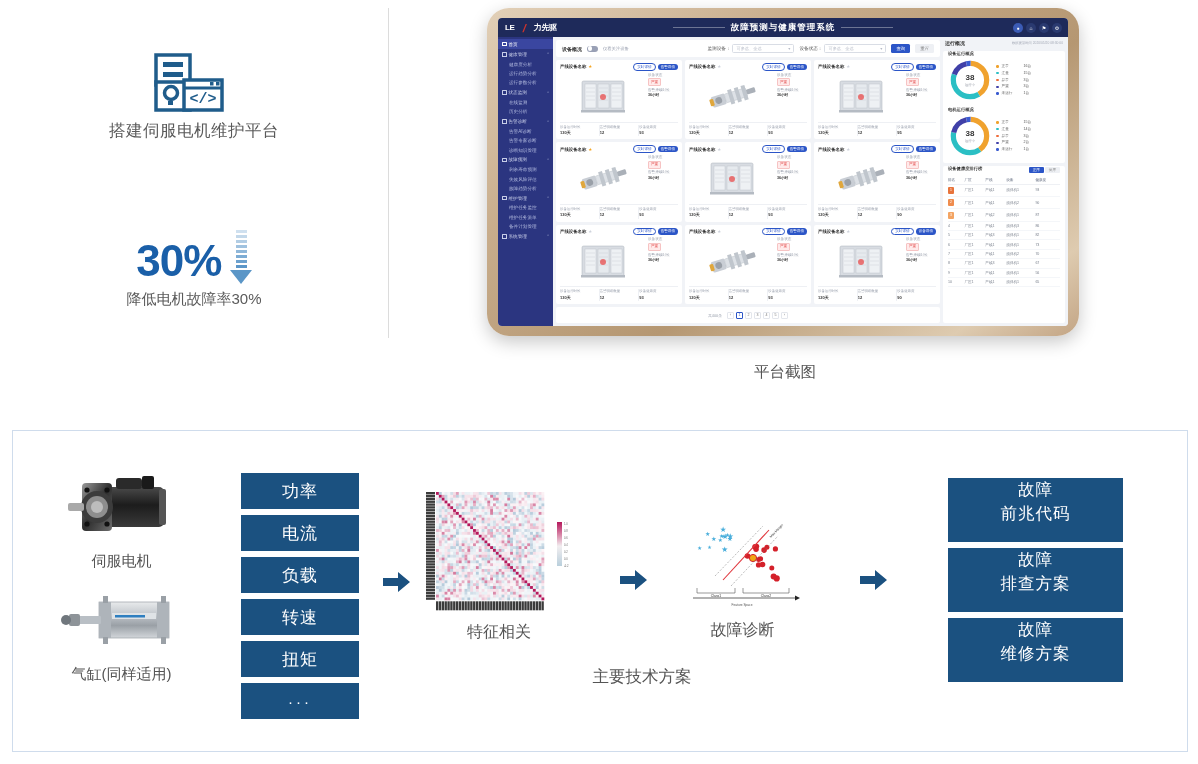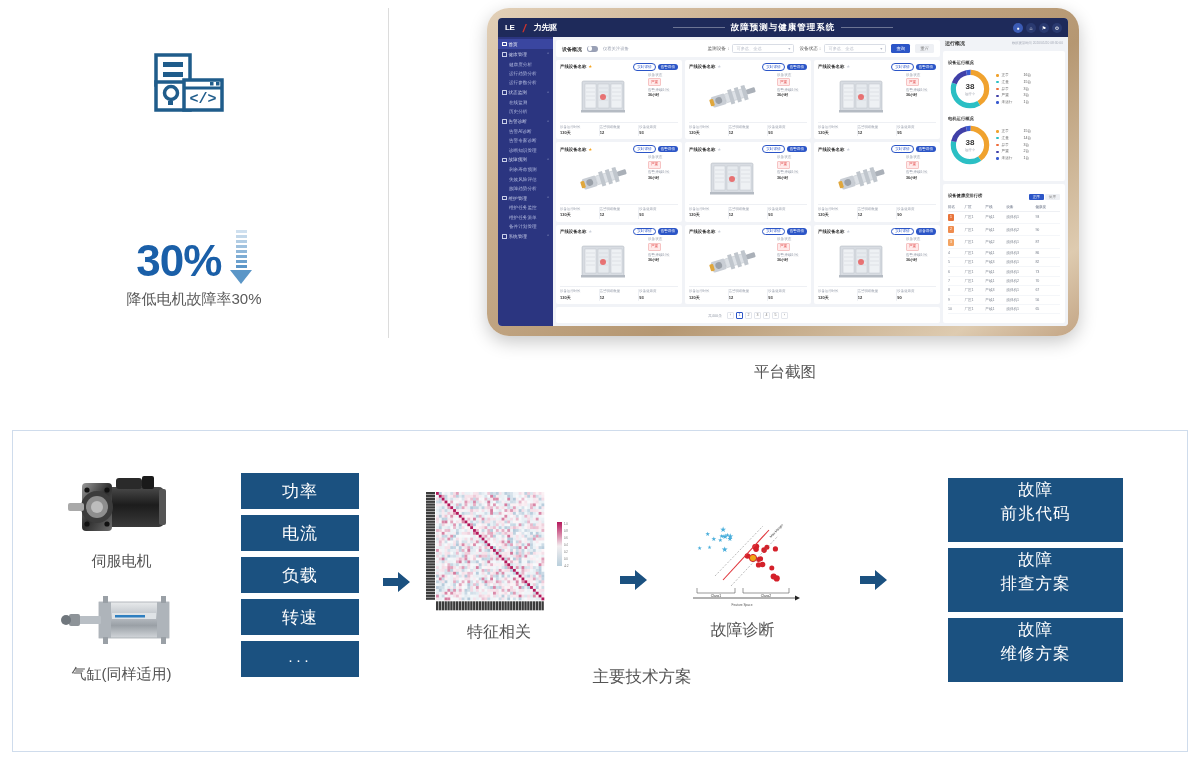--- a/index.html
+++ b/index.html
@@ -152,21 +152,21 @@
   .pager-bar{height:16px;background:#fff;margin:0 3px 3px;border-radius:2px;display:flex;align-items:center;justify-content:center;gap:2px;}
   .pg-total{font-size:3.8px;color:#9aa0ad;margin-right:3px;}
   .pg{width:7px;height:7px;border:.5px solid #e3e6ec;border-radius:1px;display:flex;align-items:center;justify-content:center;font-size:3.6px;color:#777;}
   .pg.active{border-color:#2b55c7;color:#2b55c7;}
 
   
   .scr-right{width:125px;flex:0 0 auto;display:flex;flex-direction:column;padding:3px 3px 3px 0;gap:3px;min-width:0;}
   .rp-top-row{display:flex;align-items:center;justify-content:space-between;padding:0 2px 2px;}
   .rp-title{font-size:5px;color:#333;font-weight:600;}
   .rp-time{font-size:3.3px;color:#a6abb8;}
-  .rp-card{background:#fff;border-radius:2px;padding:9px 5px;}
+  .rp-card{background:#fff;border-radius:2px;padding:0 5px;}
   .rp-sec-title{font-size:4.3px;color:#333;font-weight:600;margin-bottom:2px;}
   .donut-row{display:flex;align-items:center;gap:4px;margin-bottom:5px;}
   .donut{width:44px;height:44px;flex:0 0 auto;position:relative;}
   .donut .ctr{position:absolute;inset:0;display:flex;flex-direction:column;align-items:center;justify-content:center;}
   .donut .ctr .n{font-size:8px;font-weight:700;color:#333;line-height:1;}
   .donut .ctr .l{font-size:3.4px;color:#8a8f9c;margin-top:1px;}
   .legend{flex:1;min-width:0;}
   .lg-row{display:flex;align-items:center;font-size:3.6px;color:#666;line-height:1.9;}
   .lg-dot{width:2.6px;height:2.6px;border-radius:50%;margin-right:3px;flex:0 0 auto;}
   .lg-name{width:22px;}
@@ -238,20 +238,21 @@
         <circle cx="25" cy="41" r="6.5" fill="none" stroke="#1f5c8b" stroke-width="3.5"></circle>
         <rect x="22" y="49" width="5" height="4" fill="#1f5c8b"></rect>
         <rect x="38" y="28" width="38" height="30" fill="#fff" stroke="#1f5c8b" stroke-width="3.5"></rect>
         <line x1="38" y1="36" x2="76" y2="36" stroke="#1f5c8b" stroke-width="3"></line>
         <rect x="64" y="30" width="3.5" height="3.5" fill="#1f5c8b"></rect>
         <rect x="70" y="30" width="3.5" height="3.5" fill="#1f5c8b"></rect>
         <text x="57" y="51" font-size="15" font-weight="700" fill="#1f5c8b" text-anchor="middle" font-family="'Liberation Mono',monospace">&lt;/&gt;</text>
       </svg>
     </div>
 
+    <div class="platform-caption">搭建伺服电机维护平台</div>
 
     <div class="pct-wrap">
       <span class="pct-num">30%</span>
       <span class="pct-arrow">
         <svg width="22" height="54" viewBox="0 0 22 54">
           <rect x="6" y="0" width="11" height="3" fill="#cfe0ef"></rect>
           <rect x="6" y="5" width="11" height="3" fill="#c3d8ea"></rect>
           <rect x="6" y="10" width="11" height="3" fill="#b2cde4"></rect>
           <rect x="6" y="15" width="11" height="3" fill="#a0c2df"></rect>
           <rect x="6" y="20" width="11" height="3" fill="#8fb7d9"></rect>
@@ -1012,20 +1013,21 @@
       </svg>
     </div>
     <div class="src-cap">气缸(同样适用)</div>
   </div>
 
   <div class="b-params" id="params-list">
       <div class="param-box">功率</div>
       <div class="param-box">电流</div>
       <div class="param-box">负载</div>
       <div class="param-box">转速</div>
+      <div class="param-box">扭矩</div>
       <div class="param-box dots">···</div>
     </div>
 
   <div class="b-arrow" style="left:370px;top:140px;">
     <svg width="28" height="22" viewBox="0 0 28 22">
       <path d="M0 7 h15 V1 l12 10 l-12 10 V15 H0 Z" fill="#1b5180"></path>
     </svg>
   </div>
 </div>
 

